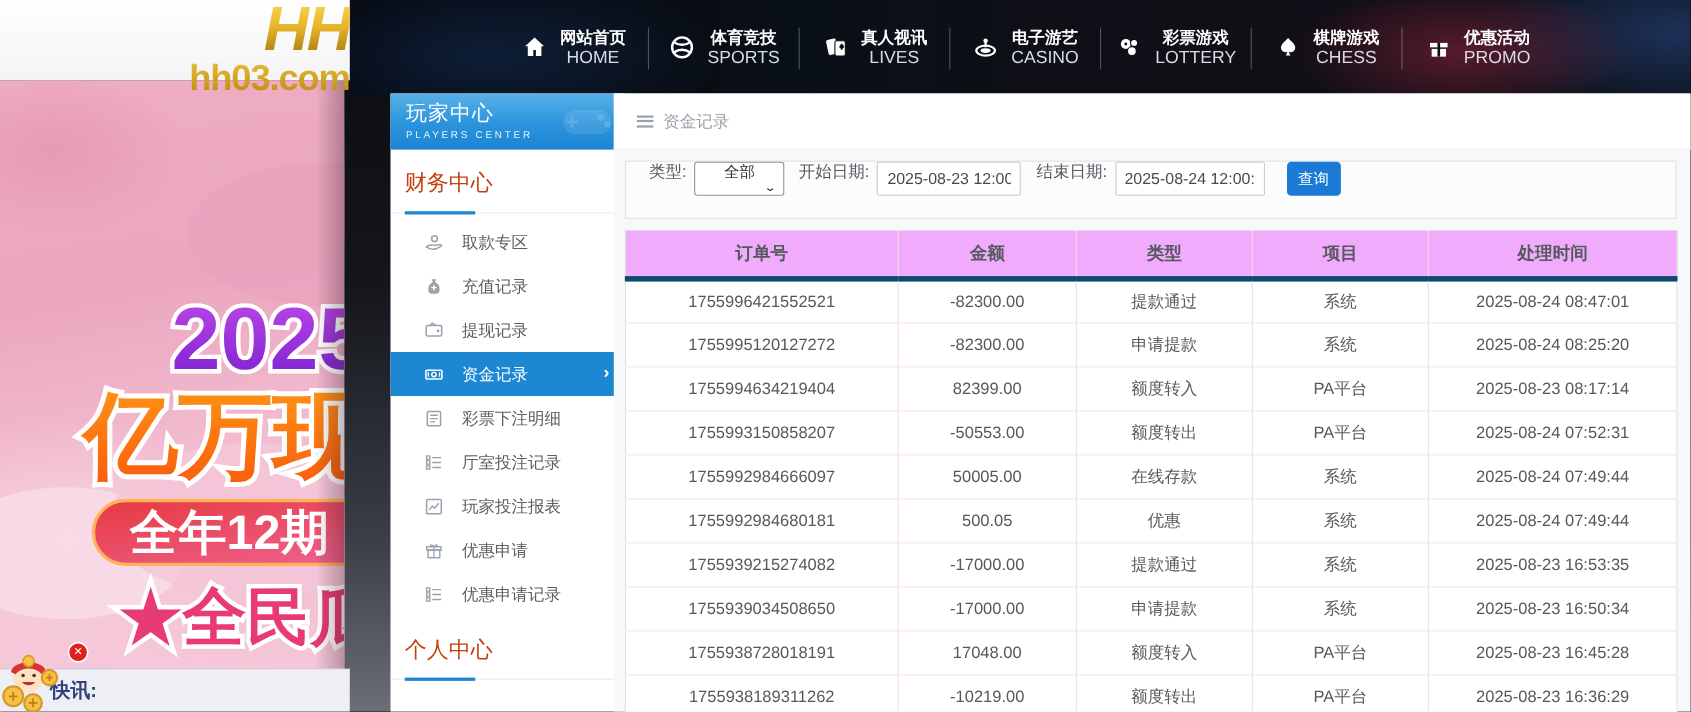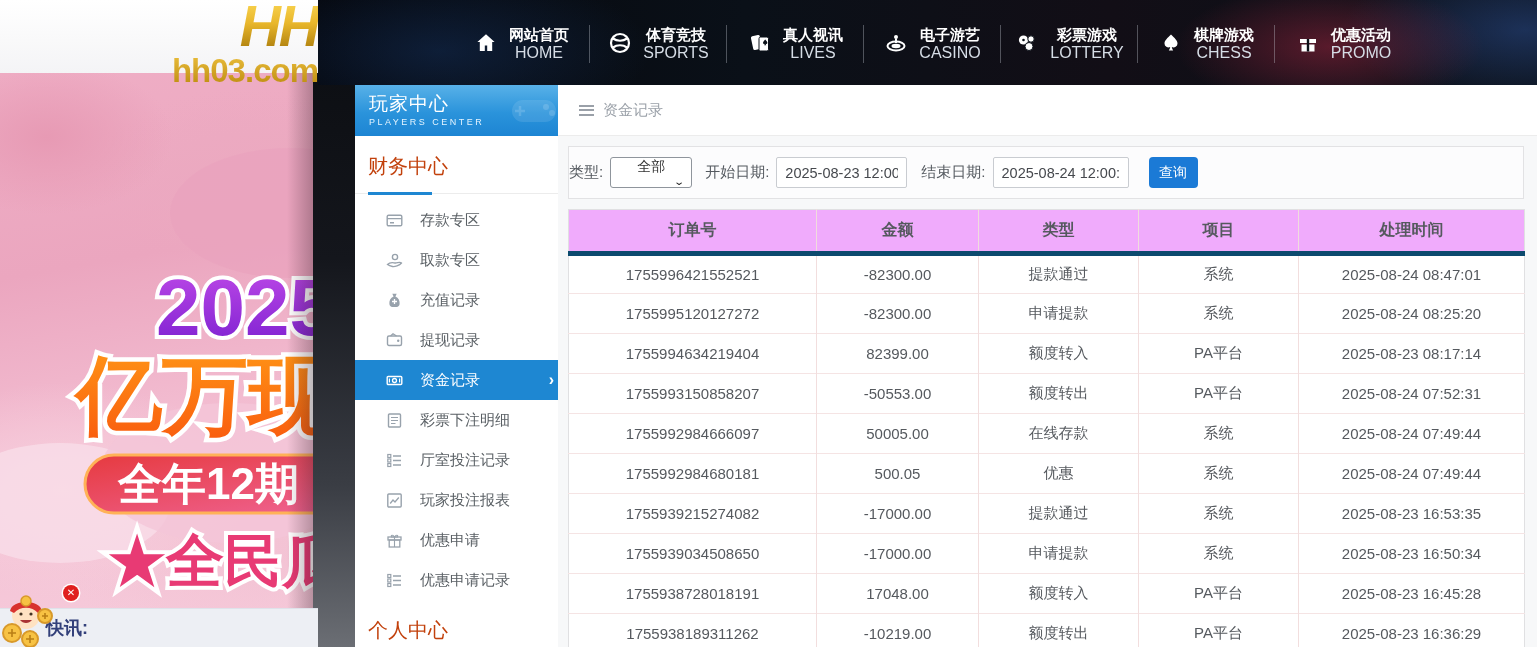--- a/index.html
+++ b/index.html
@@ -77,21 +77,21 @@
 
   
   .main { position:absolute; left:558px; top:85px; right:0; bottom:0; background:#f7f8f9; z-index:5; }
   .crumb-row { height:51px; background:#fff; border-bottom:1px solid #ececec; display:flex; align-items:center; padding-left:21px; }
   .menu-icon { width:15px; height:11px; display:inline-block; margin-right:9px; position:relative; }
   .menu-icon i { position:absolute; left:0; width:15px; height:2px; background:#9aa0a8; }
   .menu-icon i:nth-child(1){top:0;} .menu-icon i:nth-child(2){top:4.5px;} .menu-icon i:nth-child(3){top:9px;}
   .crumb-title { color:#9aa0a8; font-size:15px; }
 
   .filter-panel { margin:10px 13px 0 10px; height:53px; background:#fcfcfd; border:1px solid #e2e2e4;
-    display:flex; align-items:center; padding-left:0; }
+    display:flex; padding-left:21px; }
   .f-label { color:#555a60; font-size:15px; margin-right:7px; }
   .type-select { width:82px; height:31px; border:1px solid #8f959c; border-radius:3px; background:#fff;
     display:flex; align-items:center; padding:0 8px; font-size:14px; color:#333; cursor:pointer; margin-right:13px;flex-direction:column; }
   .type-select .chev { margin-left:auto; font-size:10px; color:#222; transform:scaleX(1.4); }
   .date-input { height:31px; border:1px solid #c9ccd1; border-radius:2px; background:#fff; color:#46494e;
     font-size:14.5px; padding:0 8px; font-family:"Liberation Sans",sans-serif; margin-right:14px; }
   .date-start { width:131px; } .date-end { width:136px; }
   .search-btn { width:49px; height:31px; background:#1b7ad6; border:none; border-radius:4px; color:#fff;
     font-size:14px; cursor:pointer; margin-left:6px; font-family:"Liberation Sans",sans-serif; }
 
@@ -263,29 +263,20 @@
       <path d="M12 16v10M7 21h10" stroke="rgba(255,255,255,0.55)" stroke-width="2.4"></path>
     </svg>
   </div>
 
   <div class="side-section">财务中心</div>
 
   <div class="side-menu">
     <div class="side-item">
       <span class="mi">
           <svg viewBox="0 0 17 17">
-            <rect x="1.2" y="3.2" width="14.6" height="10.6" rx="1.4" fill="none" stroke="currentColor" stroke-width="1.4"></rect>
-            <path d="M1.2 6.6h14.6M4 10.8h4" stroke="currentColor" stroke-width="1.4"></path>
-          </svg>
-        </span>
-      <span>存款专区</span>
-    </div>
-    <div class="side-item">
-      <span class="mi">
-          <svg viewBox="0 0 17 17">
             <circle cx="9" cy="5" r="2.6" fill="none" stroke="currentColor" stroke-width="1.4"></circle>
             <path d="M1.5 12.5c3-3 6-1.5 8-1.5s4.5-1.5 6 0c-2 2.5-7 4-9 3.5s-3.5-1-5-2z" fill="none" stroke="currentColor" stroke-width="1.3"></path>
           </svg>
         </span>
       <span>取款专区</span>
     </div>
     <div class="side-item">
       <span class="mi">
           <svg viewBox="0 0 17 17">
             <path d="M6.3 1.8h4.4L9.4 4.4c3.2 1.4 4.6 4.3 4.2 7.6-.2 1.6-1.2 3-3 3H6.4c-1.8 0-2.8-1.4-3-3-.4-3.3 1-6.2 4.2-7.6z" fill="currentColor"></path>

